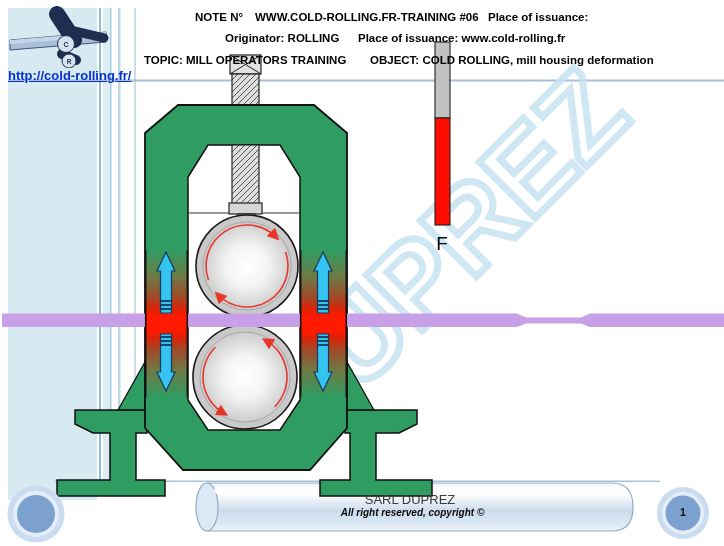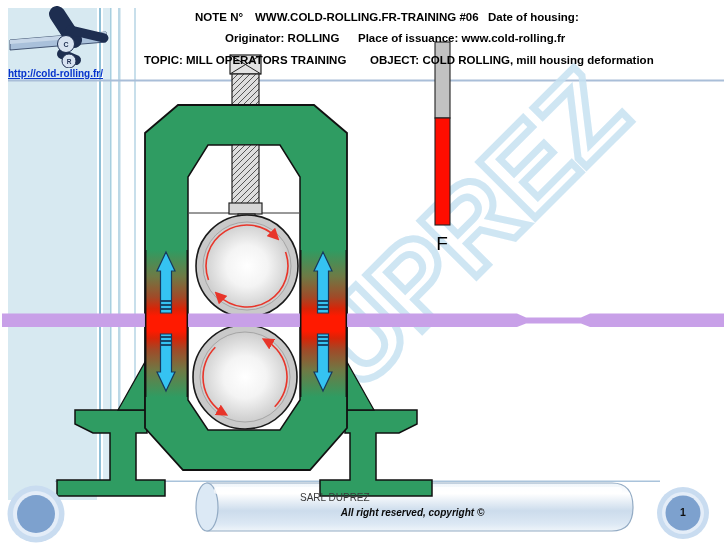--- a/index.html
+++ b/index.html
@@ -2,24 +2,24 @@
 <html><head>
 <meta charset="utf-8">
 <style>
   html,body{margin:0;padding:0;}
   body{width:724px;height:546px;position:relative;overflow:hidden;background:#ffffff;
        font-family:"Liberation Sans", sans-serif;}
   .abs{position:absolute;}
   svg{display:block;}
   .hdr span{position:absolute;font-weight:bold;font-size:11.5px;color:#000;white-space:nowrap;padding-left:32px;}
   .flabel{font-size:19px;color:#000;text-align:center;width:28px;}
-  .footer1{width:220px;text-align:left;font-size:10px;color:#3a3a3a;}
+  .footer1{width:220px;text-align:center;font-size:13px;color:#3a3a3a;}
   .footer2{width:235px;text-align:center;font-size:10px;font-weight:bold;font-style:italic;color:#0a0a0a;}
   .pagenum{width:22px;text-align:center;font-weight:bold;font-size:10.5px;color:#101010;}
-  .loglink{width:84px;font-size:10px;font-weight:bold;color:#0633cc;text-decoration:underline;white-space:nowrap;}
+  .loglink{width:84px;font-size:13px;font-weight:bold;color:#0633cc;text-decoration:underline;white-space:nowrap;}
 </style>
 </head>
 <body>
 
 <svg class="abs" style="left:0;top:0" width="724" height="546" viewBox="0 0 724 546">
   <rect x="8" y="8" width="89" height="492" fill="#d7e9f1"></rect>
   <rect x="99" y="8" width="2" height="473" fill="#8fbfd6"></rect>
   <rect x="103" y="8" width="7" height="473" fill="#dcecf3"></rect>
   <rect x="110" y="8" width="1.5" height="473" fill="#a8cfe0"></rect>
   <rect x="118" y="8" width="2.5" height="473" fill="#bcd8e6"></rect>
@@ -164,21 +164,21 @@
     <text x="58" y="41" text-anchor="middle" font-size="7" font-weight="bold" fill="#1e2e50" font-family="Liberation Sans, sans-serif">C</text>
     <circle cx="61" cy="55" r="7" fill="#d7e2f0" stroke="#1e2e50" stroke-width="1"></circle>
     <text x="61" y="57.5" text-anchor="middle" font-size="6.5" font-weight="bold" fill="#1e2e50" font-family="Liberation Sans, sans-serif">R</text>
   </svg>
 </div>
 <div class="abs loglink" style="left:8px;top:68px">http://cold-rolling.fr/</div>
 
 <div class="hdr">
   <span style="left:163px;top:11px">NOTE N°</span>
   <span style="left:223px;top:11px">WWW.COLD-ROLLING.FR-TRAINING #06</span>
-  <span style="left:456px;top:11px">Date of housing:</span>
+  <span style="left:456px;top:11px">Place of issuance:</span>
   <span style="left:193px;top:32px">Originator: ROLLING</span>
   <span style="left:326px;top:32px">Place of issuance: www.cold-rolling.fr</span>
   <span style="left:112px;top:54px">TOPIC: MILL OPERATORS TRAINING</span>
   <span style="left:338px;top:54px">OBJECT: COLD ROLLING, mill housing deformation</span>
 </div>
 
 <div class="abs flabel" style="left:428px;top:233px">F</div>
 <div class="abs footer1" style="left:300px;top:492px">SARL DUPREZ</div>
 <div class="abs footer2" style="left:295px;top:507px">All right reserved, copyright ©</div>
 <div class="abs pagenum" style="left:672px;top:506px">1</div>

